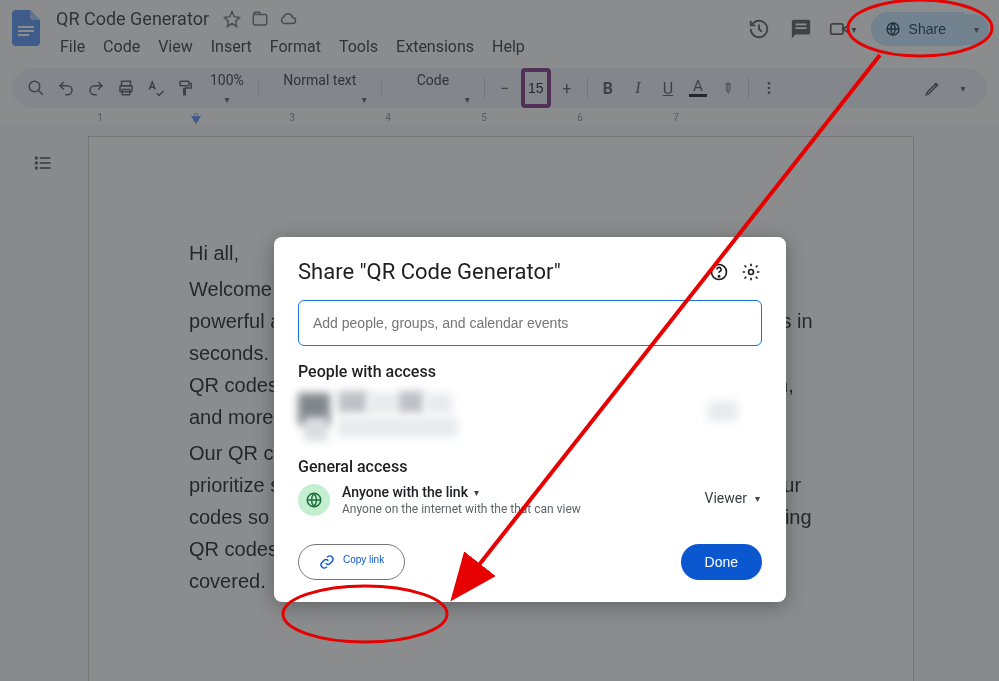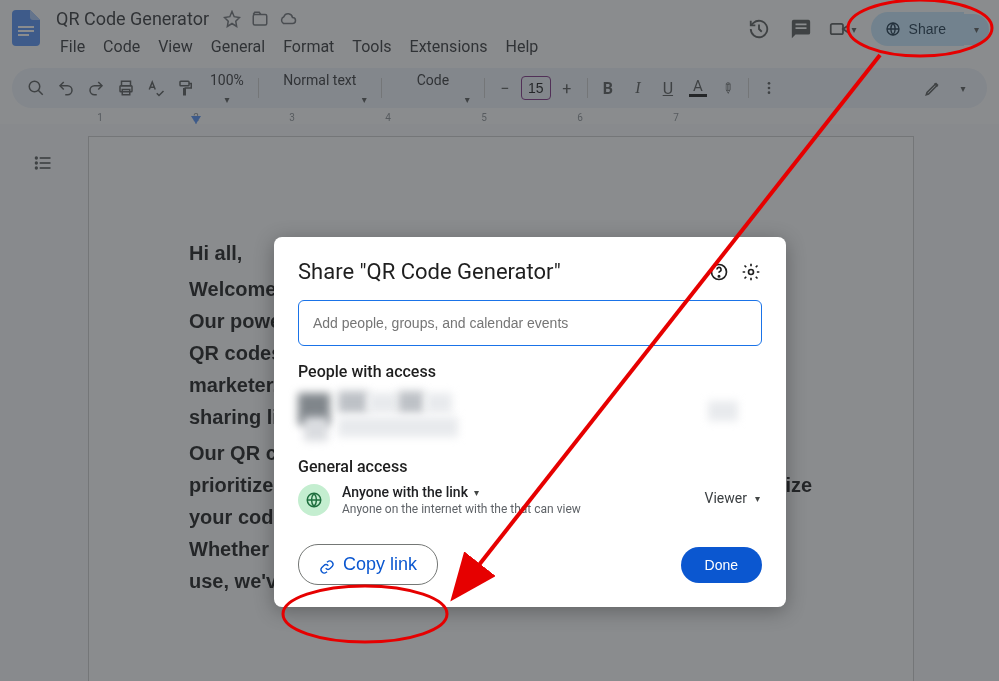--- a/index.html
+++ b/index.html
@@ -125,23 +125,23 @@
   font-size: 14px;
   color: #202124;
   display: flex;
   align-items: center;
   gap: 6px;
   padding: 0 8px;
   flex-direction: column;
 }
 .fontsize-box input {
   width: 30px;
-  height: 24px;
+  height: 40px;
   text-align: center;
-  border: 1px solid #701a75;
+  border: 4px solid #701a75;
   border-radius: 4px;
   background: #edf2fa;
   font-size: 14px;
   line-height: 22px;
 }
 .tb-flex { flex: 1; }
 .italic { font-style: italic; font-family: serif; font-size: 16px;}
 .underline-letter { text-decoration: underline; }
 .text-color {
   display: flex;
@@ -179,21 +179,20 @@
 
 
 .doc-surface {
   position: absolute;
   top: 124px;
   left: 0;
   right: 0;
   bottom: 0;
   background: #f9fbfd;
   overflow: hidden;
-  font-weight: bold;
 }
 .outline-btn {
   position: absolute;
   left: 28px;
   top: 24px;
   width: 30px;
   height: 30px;
   display: flex;
   align-items: center;
   justify-content: center;
@@ -322,26 +321,26 @@
   padding: 6px 2px;
 }
 .dialog-footer {
   display: flex;
   justify-content: space-between;
   align-items: center;
   margin-top: 28px;
 }
 .copy-link-btn {
   display: flex;
-  align-items: flex-end;
+  align-items: flex-start;
   gap: 8px;
   border: 1px solid #747775;
   background: #fff;
   color: #0b57d0;
-  font-size: 18px;
+  font-size: 10px;
   font-weight: 500;
   padding: 9px 20px;
   border-radius: 20px;
 }
 .done-btn {
   background: #0b57d0;
   color: #fff;
   border: none;
   font-size: 14px;
   font-weight: 500;
@@ -390,21 +389,21 @@
       <span class="title-icon">
         <svg width="20" height="18" viewBox="0 0 24 24" fill="none" stroke="#5f6368" stroke-width="2">
             <path d="M18 18a4 4 0 0 0 0-8 6 6 0 0 0-11.5-1A5 5 0 0 0 6 18h12z"></path>
           </svg>
       </span>
     </div>
     <div class="menubar">
       <span class="menu-item">File</span>
       <span class="menu-item">Code</span>
       <span class="menu-item">View</span>
-      <span class="menu-item">General</span>
+      <span class="menu-item">Insert</span>
       <span class="menu-item">Format</span>
       <span class="menu-item">Tools</span>
       <span class="menu-item">Extensions</span>
       <span class="menu-item">Help</span>
     </div>
   </div>
   <div class="header-right">
     <span class="hdr-icon">
       <svg width="22" height="22" viewBox="0 0 24 24" fill="none" stroke="#444746" stroke-width="2">
           <path d="M3 12a9 9 0 1 0 3-6.7L3 8"></path>

